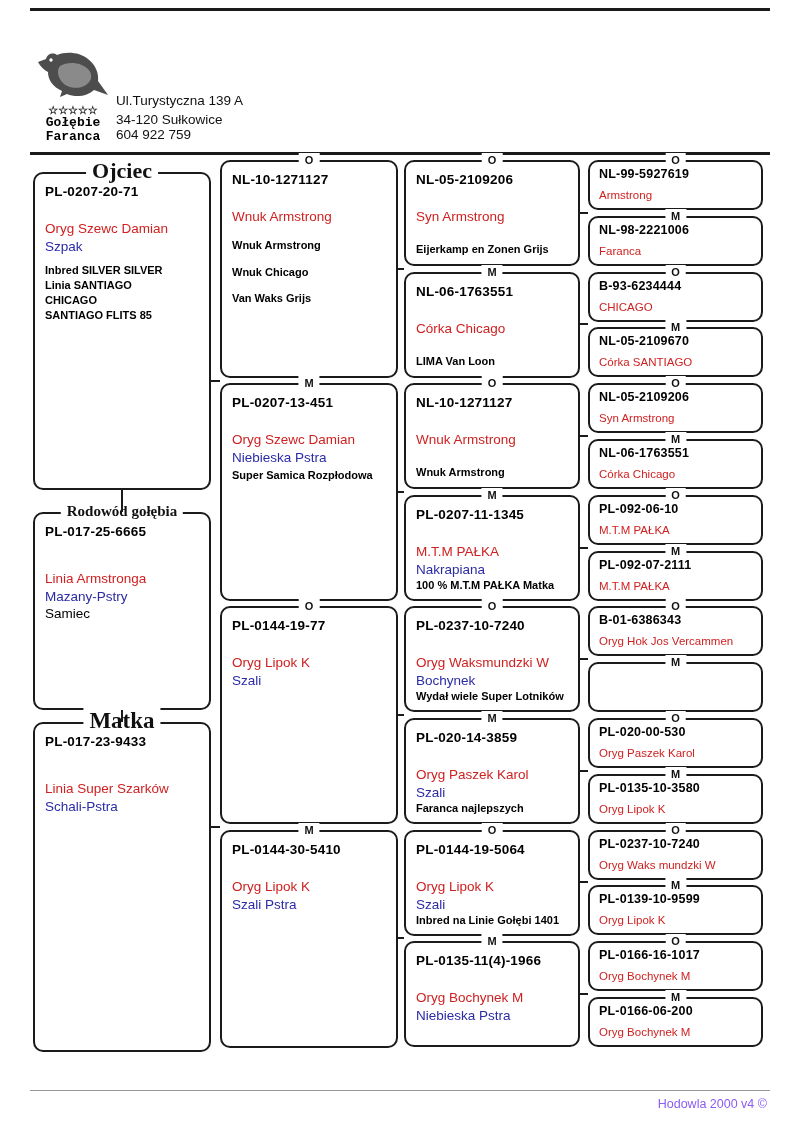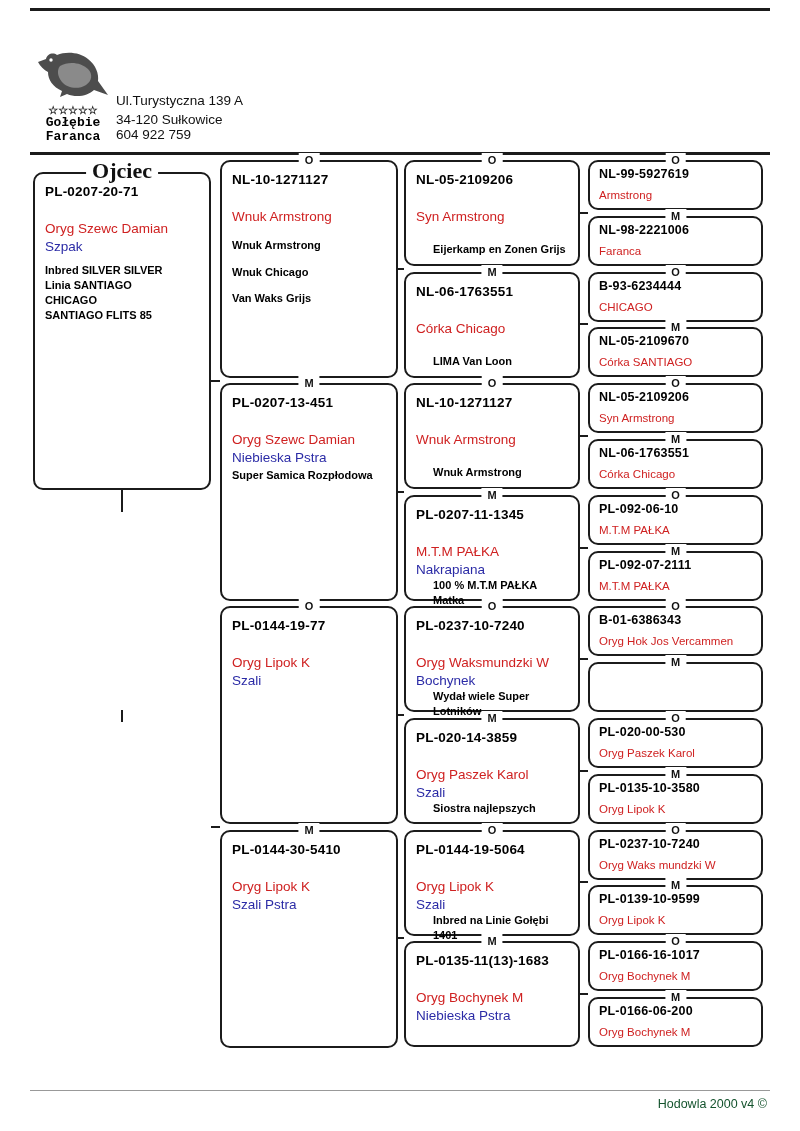--- a/index.html
+++ b/index.html
@@ -29,31 +29,31 @@
   .fam.ojciec{font-size:22px;line-height:24px;top:-15px;}
   .fam.rodowod{font-size:15px;line-height:17px;top:-11px;}
   .fam.matka{font-size:23px;line-height:25px;top:-16px;}
 
   .ring{font-weight:bold;font-size:13.5px;letter-spacing:.2px;line-height:1.2;}
   .origin{color:var(--red);font-size:13.5px;line-height:1.3;margin-top:20px;}
   .origin-lg{margin-top:30px;}
   .colorline{color:var(--blue);font-size:13.5px;line-height:1.3;}
   .plain{font-size:13.5px;line-height:1.3;color:#000;}
   .note{font-weight:bold;font-size:11px;line-height:1.35;color:#000;}
-  .bottom{margin-top:auto;margin-left:17px;}
+  .bottom{margin-top:auto;}
   .nfirst{margin-top:8px;}
   .c1{left:33px;width:178px;}
   .g2{left:220px;width:178px;height:218px;}
   .g2 .note{margin-top:12px;}
   .g3{left:404px;width:176px;height:106px;}
   .g4{left:588px;width:175px;height:50px;padding:5px 8px 4px 9px;}
   .g4 .ring{font-size:12.5px;}
   .g4 .origin{margin-top:6px;font-size:11.5px;}
 
-  .footer{position:absolute;right:33px;top:1097px;font-size:12.5px;color:#14532d;}
+  .footer{position:absolute;right:33px;top:1097px;font-size:12.5px;color:#8b5cf6;}
 </style>
 </head>
 <body>
 
 <div class="page">
 
   <div class="line" style="left:30px;top:8px;width:740px;height:3px"></div>
   <div class="line" style="left:30px;top:152px;width:740px;height:3px"></div>
   <div class="line" style="left:30px;top:1090px;width:740px;height:1px;background:#999"></div>
 
@@ -75,21 +75,34 @@
     <span class="sex fam ojciec">Ojciec</span>
     <div class="ring">PL-0207-20-71</div>
     <div class="origin">Oryg Szewc Damian</div>
     <div class="colorline">Szpak</div>
     <div class="note nfirst">Inbred SILVER  SILVER</div>
     <div class="note">Linia SANTIAGO</div>
     <div class="note">CHICAGO</div>
     <div class="note">SANTIAGO FLITS 85</div>
   </div>
 
-
+  <div class="pbox c1" style="top:512px;height:198px">
+    <span class="sex fam rodowod">Rodowód gołębia</span>
+    <div class="ring">PL-017-25-6665</div>
+    <div class="origin origin-lg">Linia Armstronga</div>
+    <div class="colorline">Mazany-Pstry</div>
+    <div class="plain">Samiec</div>
+  </div>
+
+  <div class="pbox c1" style="top:722px;height:330px">
+    <span class="sex fam matka">Matka</span>
+    <div class="ring">PL-017-23-9433</div>
+    <div class="origin origin-lg">Linia Super Szarków</div>
+    <div class="colorline">Schali-Pstra</div>
+  </div>
 
   <div class="pbox g2" style="top:160px">
     <span class="sex">O</span>
     <div class="ring">NL-10-1271127</div>
     <div class="origin">Wnuk Armstrong</div>
     <div class="colorline"></div>
     <div class="note">Wnuk Armstrong</div>
     <div class="note">Wnuk Chicago</div>
     <div class="note">Van Waks Grijs</div>
   </div>
@@ -146,32 +159,32 @@
     <div class="ring">PL-0237-10-7240</div>
     <div class="origin">Oryg Waksmundzki W</div>
     <div class="colorline">Bochynek</div>
     <div class="note bottom">Wydał wiele Super Lotników</div>
   </div>
   <div class="pbox g3" style="top:718px">
     <span class="sex">M</span>
     <div class="ring">PL-020-14-3859</div>
     <div class="origin">Oryg Paszek Karol</div>
     <div class="colorline">Szali</div>
-    <div class="note bottom">Siostra najlepszych</div>
+    <div class="note bottom">Faranca najlepszych</div>
   </div>
   <div class="pbox g3" style="top:830px">
     <span class="sex">O</span>
     <div class="ring">PL-0144-19-5064</div>
     <div class="origin">Oryg Lipok  K</div>
     <div class="colorline">Szali</div>
     <div class="note bottom">Inbred na Linie Gołębi 1401</div>
   </div>
   <div class="pbox g3" style="top:941px">
     <span class="sex">M</span>
-    <div class="ring">PL-0135-11(13)-1683</div>
+    <div class="ring">PL-0135-11(4)-1966</div>
     <div class="origin">Oryg Bochynek M</div>
     <div class="colorline">Niebieska Pstra</div>
     <div class="note bottom"></div>
   </div>
 
   <div class="pbox g4" style="top:160px">
     <span class="sex">O</span>
     <div class="ring">NL-99-5927619</div>
     <div class="origin">Armstrong</div>
   </div>

